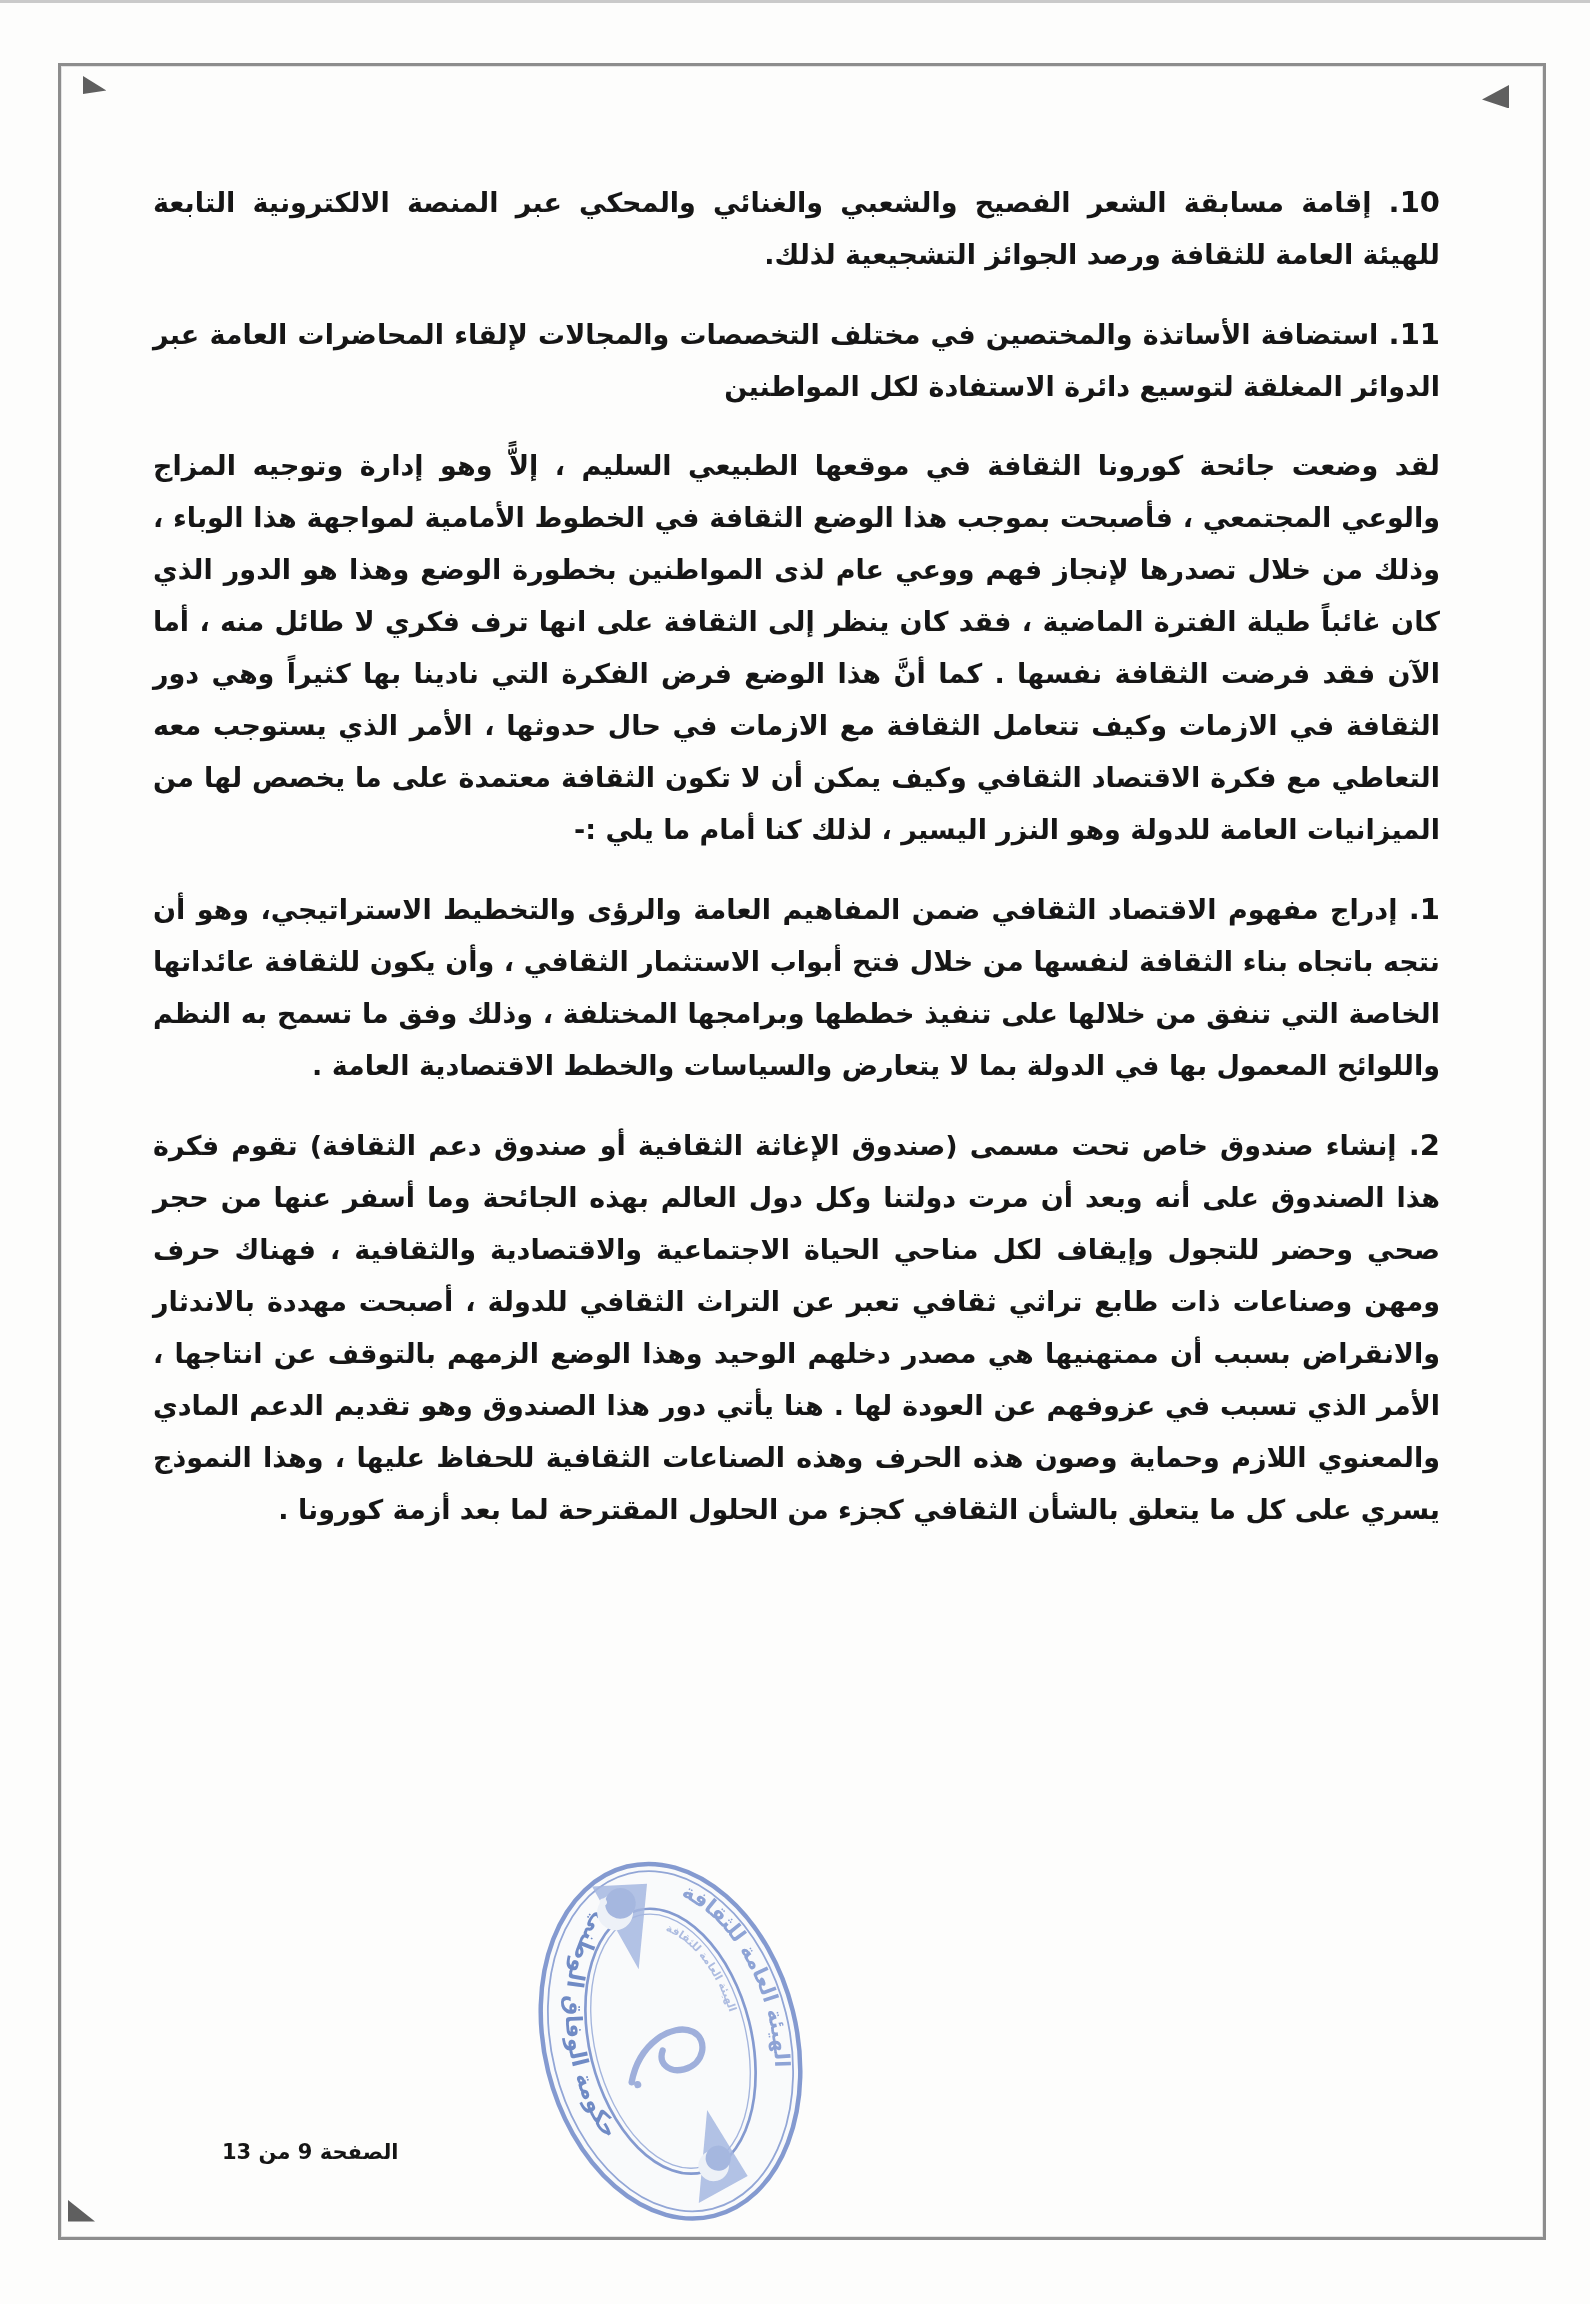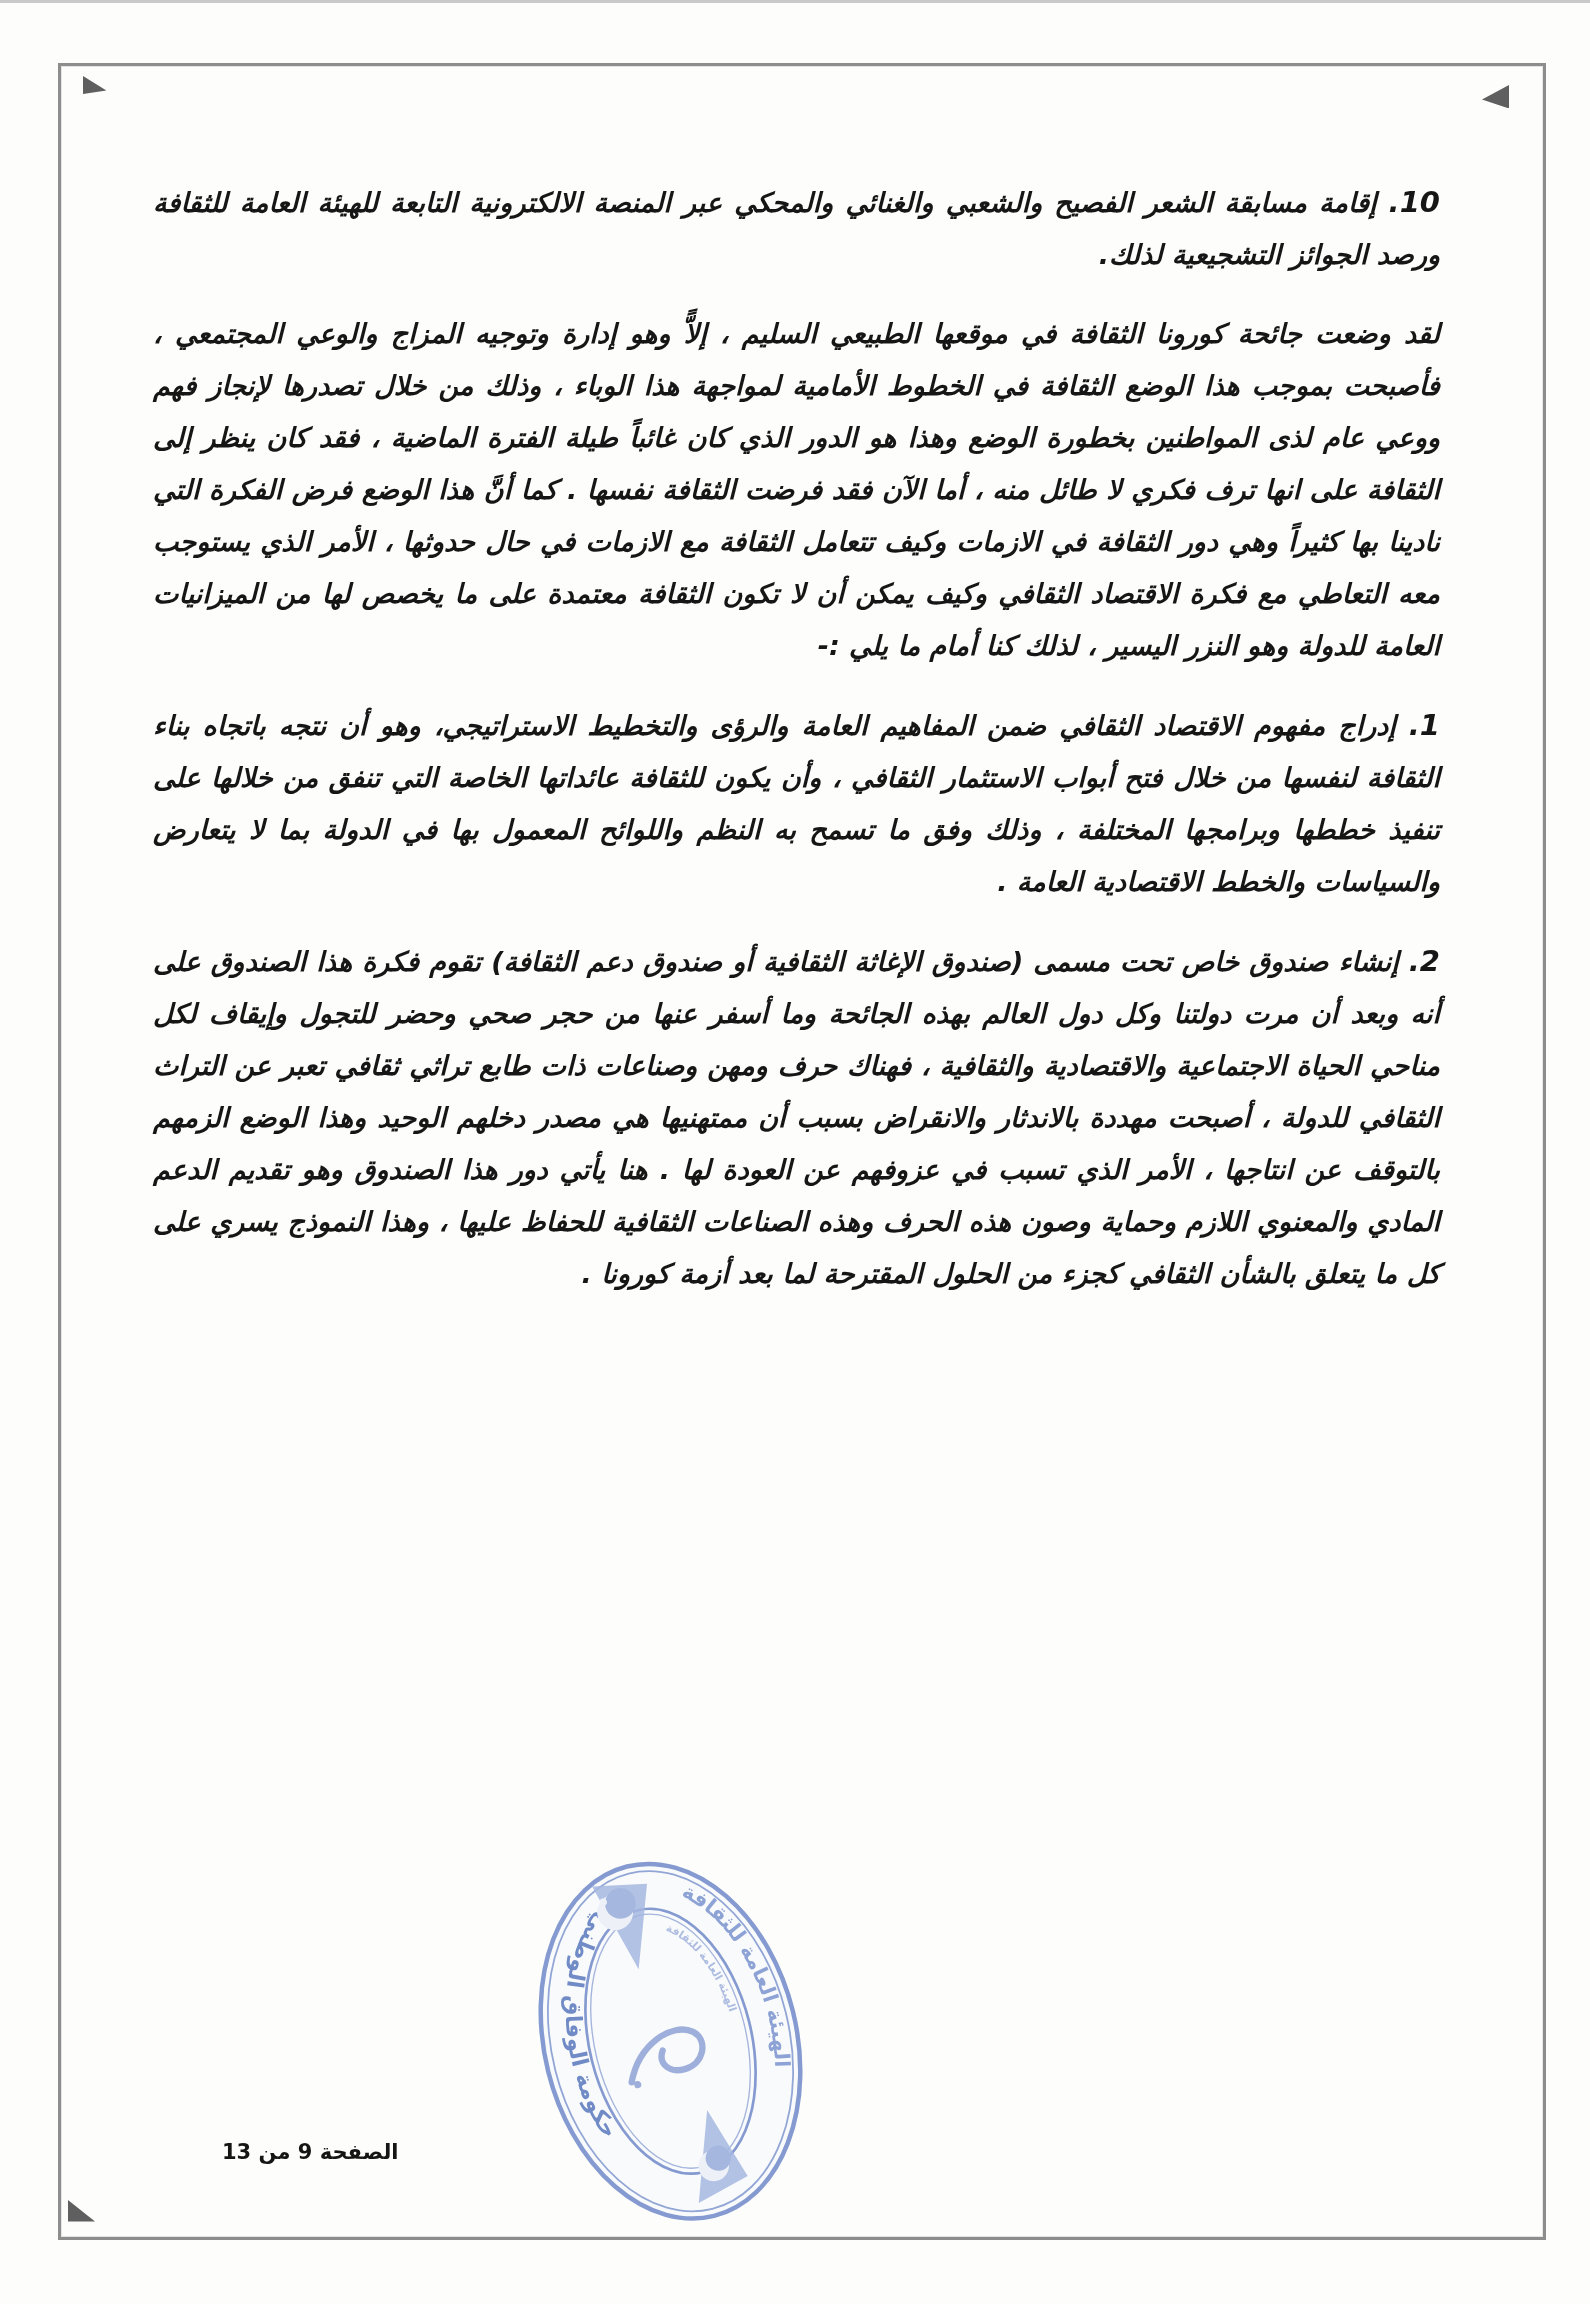--- a/index.html
+++ b/index.html
@@ -26,21 +26,21 @@
   .corner-mark.bl{left:68px;top:2200px;width:27px;height:21.6px;
     clip-path:polygon(0 0,100% 100%,0 100%);}
   .content{
     position:absolute;top:176px;left:153px;width:1287px;
     direction:rtl;
     color:#161616;
     font-weight:bold;
     font-size:27px;line-height:52px;
     text-align:justify;
   }
-  .content p{margin:0 0 27px 0;font-style:italic;}
+  .content p{margin:0 0 27px 0;}
   .num{font-size:29px;letter-spacing:0.9px;}
   .footer{
     position:absolute;left:222px;top:2140px;
     direction:rtl;font-weight:bold;font-size:21px;color:#151515;
   }
   .stamp{
     position:absolute;left:522px;top:1845px;width:297px;height:396px;
     opacity:.92;mix-blend-mode:multiply;
   }
 </style>
@@ -49,20 +49,21 @@
 
 <div class="scan-edge-top"></div>
 
 <div class="frame"></div>
 <div class="corner-mark tl"></div>
 <div class="corner-mark tr"></div>
 <div class="corner-mark bl"></div>
 
 <div class="content">
   <p><span class="num">10.</span> <span>إقامة مسابقة الشعر الفصيح والشعبي والغنائي والمحكي عبر المنصة الالكترونية التابعة للهيئة العامة للثقافة ورصد الجوائز التشجيعية لذلك.</span></p>
+  <p><span class="num">11.</span> <span>استضافة الأساتذة والمختصين في مختلف التخصصات والمجالات لإلقاء المحاضرات العامة عبر الدوائر المغلقة لتوسيع دائرة الاستفادة لكل المواطنين</span></p>
   <p>لقد وضعت جائحة كورونا الثقافة في موقعها الطبيعي السليم ، إلاًّ وهو إدارة وتوجيه المزاج والوعي المجتمعي ، فأصبحت بموجب هذا الوضع الثقافة في الخطوط الأمامية لمواجهة هذا الوباء ، وذلك من خلال تصدرها لإنجاز فهم ووعي عام لذى المواطنين بخطورة الوضع وهذا هو الدور الذي كان غائباً طيلة الفترة الماضية ، فقد كان ينظر إلى الثقافة على انها ترف فكري لا طائل منه ، أما الآن فقد فرضت الثقافة نفسها . كما أنَّ هذا الوضع فرض الفكرة التي نادينا بها كثيراً وهي دور الثقافة في الازمات وكيف تتعامل الثقافة مع الازمات في حال حدوثها ، الأمر الذي يستوجب معه التعاطي مع فكرة الاقتصاد الثقافي وكيف يمكن أن لا تكون الثقافة معتمدة على ما يخصص لها من الميزانيات العامة للدولة وهو النزر اليسير ، لذلك كنا أمام ما يلي :-</p>
   <p><span class="num">1.</span> <span>إدراج مفهوم الاقتصاد الثقافي ضمن المفاهيم العامة والرؤى والتخطيط الاستراتيجي، وهو أن نتجه باتجاه بناء الثقافة لنفسها من خلال فتح أبواب الاستثمار الثقافي ، وأن يكون للثقافة عائداتها الخاصة التي تنفق من خلالها على تنفيذ خططها وبرامجها المختلفة ، وذلك وفق ما تسمح به النظم واللوائح المعمول بها في الدولة بما لا يتعارض والسياسات والخطط الاقتصادية العامة .</span></p>
   <p><span class="num">2.</span> <span>إنشاء صندوق خاص تحت مسمى (صندوق الإغاثة الثقافية أو صندوق دعم الثقافة) تقوم فكرة هذا الصندوق على أنه وبعد أن مرت دولتنا وكل دول العالم بهذه الجائحة وما أسفر عنها من حجر صحي وحضر للتجول وإيقاف لكل مناحي الحياة الاجتماعية والاقتصادية والثقافية ، فهناك حرف ومهن وصناعات ذات طابع تراثي ثقافي تعبر عن التراث الثقافي للدولة ، أصبحت مهددة بالاندثار والانقراض بسبب أن ممتهنيها هي مصدر دخلهم الوحيد وهذا الوضع الزمهم بالتوقف عن انتاجها ، الأمر الذي تسبب في عزوفهم عن العودة لها . هنا يأتي دور هذا الصندوق وهو تقديم الدعم المادي والمعنوي اللازم وحماية وصون هذه الحرف وهذه الصناعات الثقافية للحفاظ عليها ، وهذا النموذج يسري على كل ما يتعلق بالشأن الثقافي كجزء من الحلول المقترحة لما بعد أزمة كورونا .</span></p>
 </div>
 
 <svg class="stamp" viewBox="0 0 330 440" xmlns="http://www.w3.org/2000/svg">
   <g transform="rotate(-14 165 218)">
     <ellipse cx="165" cy="218" rx="140" ry="200" fill="#dfe6f5" fill-opacity="0.12" stroke="#7b93cf" stroke-width="5"></ellipse>
     <ellipse cx="165" cy="218" rx="132" ry="192" fill="none" stroke="#8aa0d6" stroke-width="2"></ellipse>
     <ellipse cx="165" cy="218" rx="90" ry="150" fill="none" stroke="#7b93cf" stroke-width="3"></ellipse>

